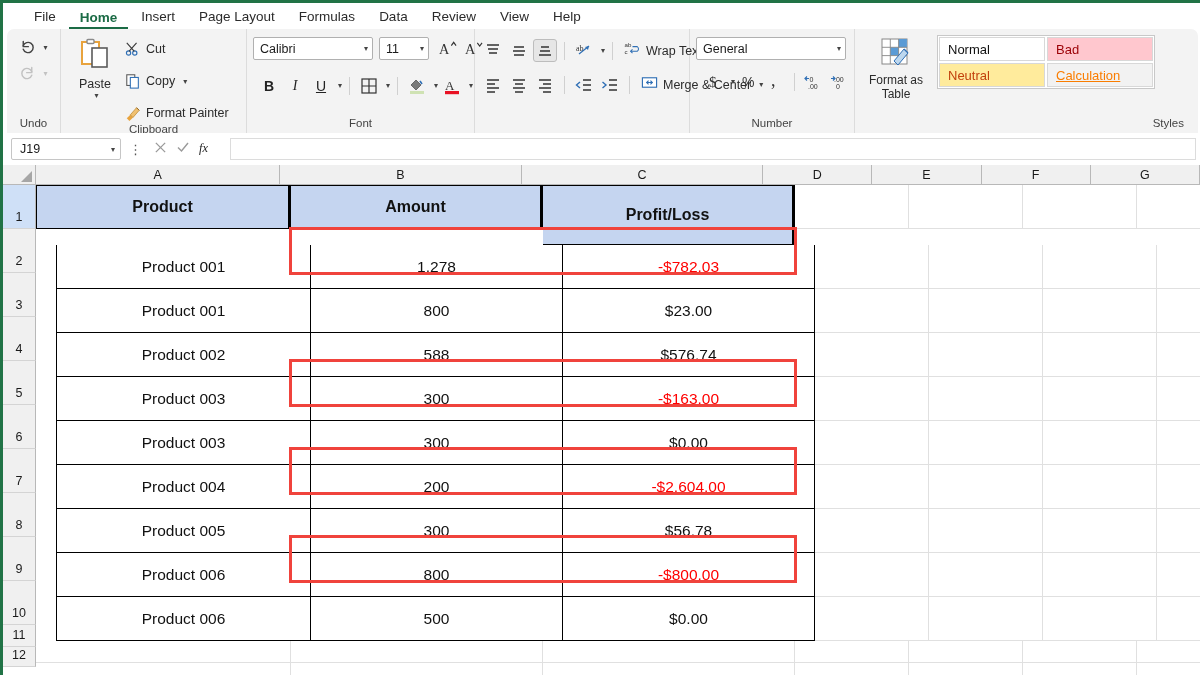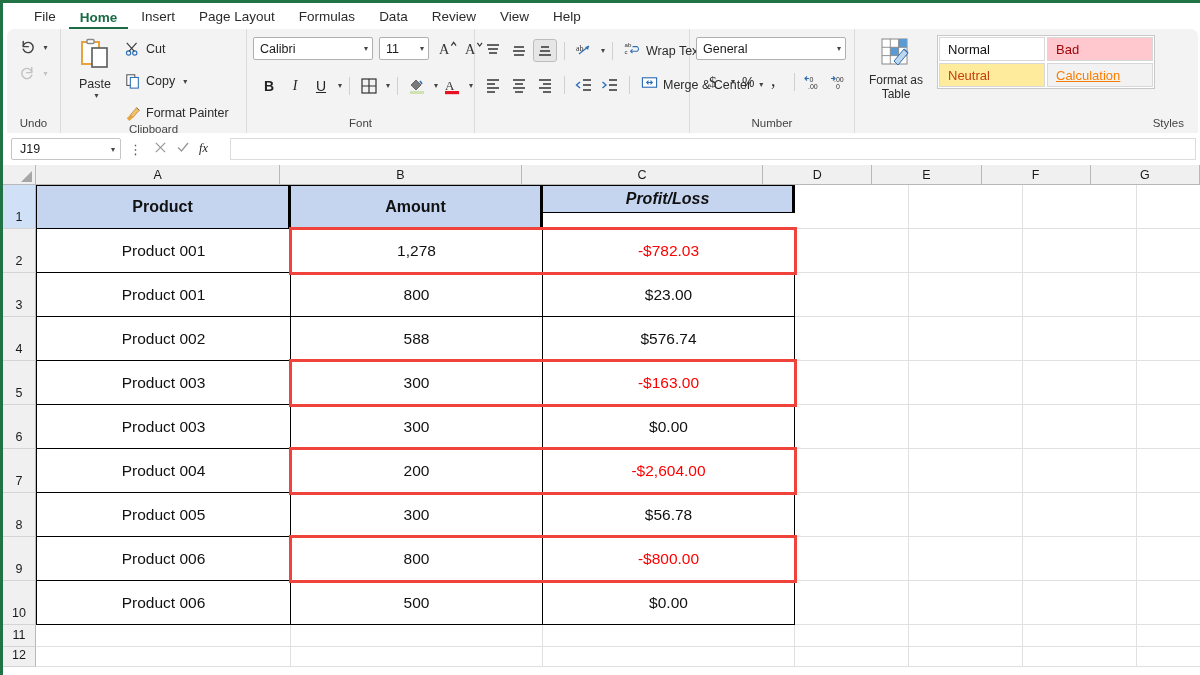--- a/index.html
+++ b/index.html
@@ -196,21 +196,21 @@
   }
   .scell.hdr {
     background: #c5d5f0; font-weight: bold; font-size: 16px;
     border-right: 3px solid #000000; border-bottom: 1px solid #000;
     border-top: 1px solid #000;
   }
   .scell.hdr.first { border-left: 1px solid #000; }
   .scell.data {
     border-right: 1px solid #000; border-bottom: 1px solid #000;
   }
-  .scell.data.first { border-left: 1px solid #000; }
+  .scell.data.first { border-left: 1px solid #000; margin-left: 20px; }
   .scell.neg { color: #ff0000; }
 
   .redbox {
     position: absolute;
     border: 3px solid #f0433c;
     pointer-events: none;
     z-index: 5;
   }
 </style>
 </head>
@@ -576,21 +576,21 @@
           <div class="rowcell" style="height: 44px;">8</div>
           <div class="rowcell" style="height: 44px;">9</div>
           <div class="rowcell" style="height: 44px;">10</div>
           <div class="rowcell" style="height: 22px;">11</div>
           <div class="rowcell" style="height: 20px;">12</div>
         </div>
       <div class="sheet" id="sheet">
           <div class="srow">
             <div class="scell hdr first" style="width: 255px; height: 44px;">Product</div>
             <div class="scell hdr" style="width: 252px; height: 44px;">Amount</div>
-            <div class="scell hdr" style="width: 252px; height: 28px; font-style: italic;">Profit/Loss</div>
+            <div class="scell hdr" style="width: 252px; height: 60px;">Profit/Loss</div>
             <div class="scell " style="width: 114px; height: 44px;"></div>
             <div class="scell " style="width: 114px; height: 44px;"></div>
             <div class="scell " style="width: 114px; height: 44px;"></div>
             <div class="scell " style="width: 114px; height: 44px;"></div>
           </div>
           <div class="srow">
             <div class="scell data first" style="width: 255px; height: 44px;">Product 001</div>
             <div class="scell data" style="width: 252px; height: 44px;">1,278</div>
             <div class="scell data neg" style="width: 252px; height: 44px;">-$782.03</div>
             <div class="scell " style="width: 114px; height: 44px;"></div>

